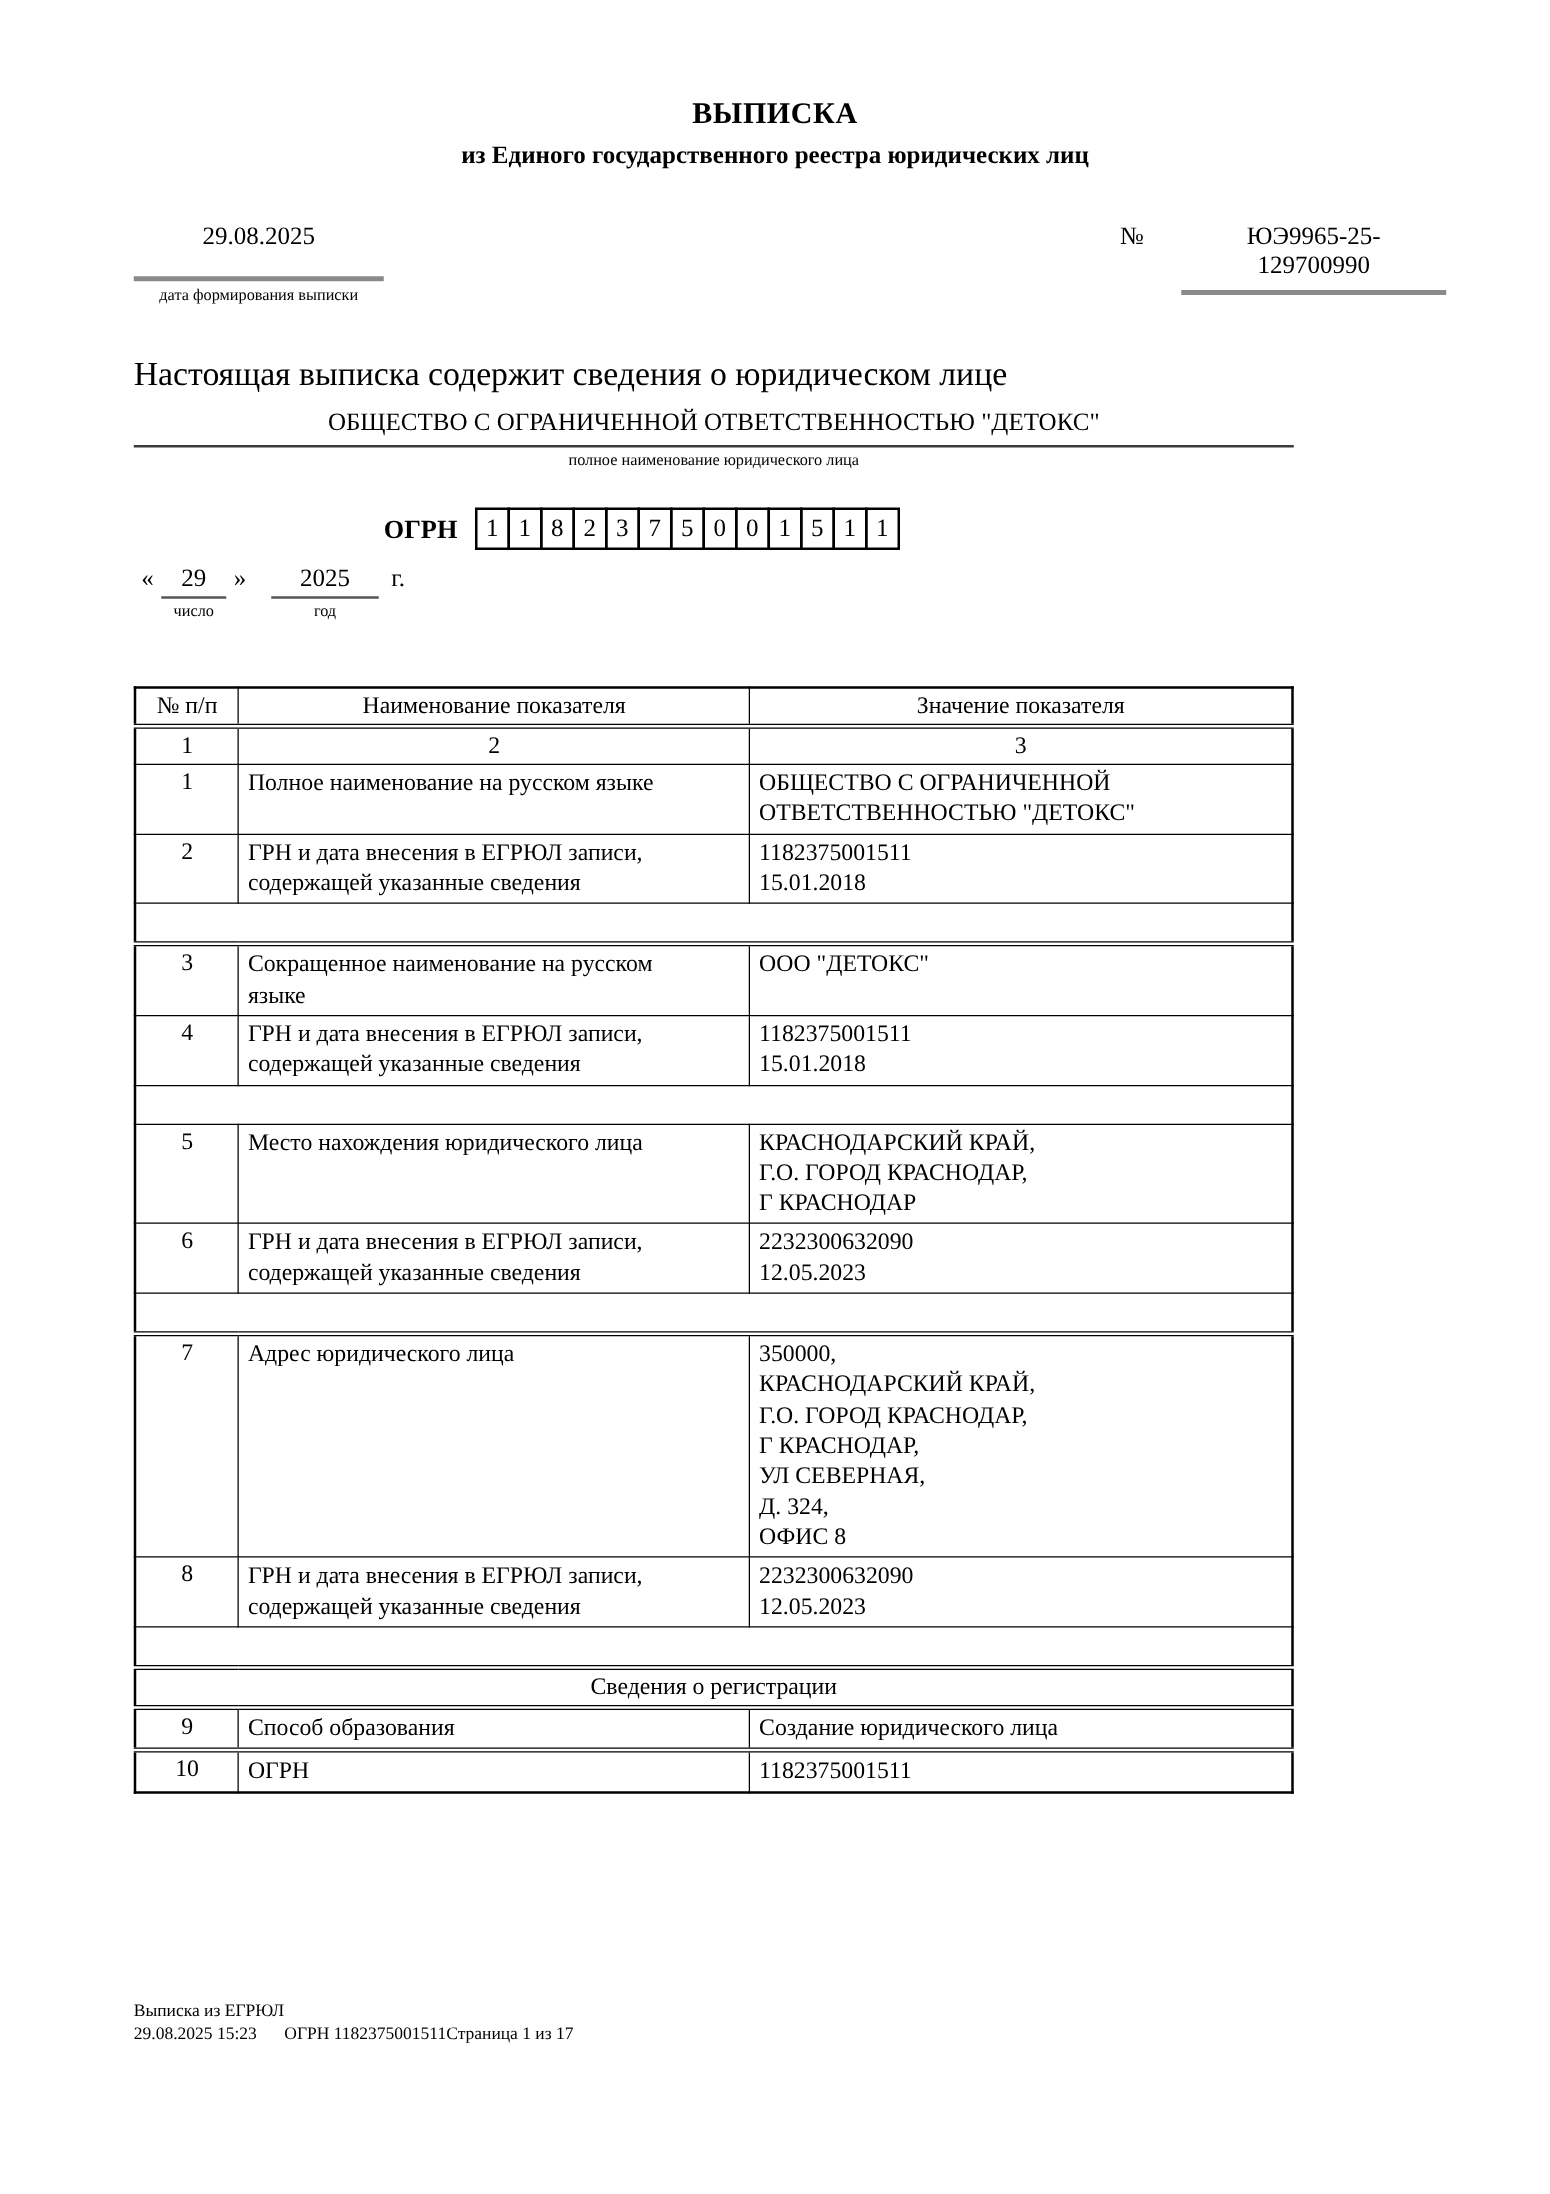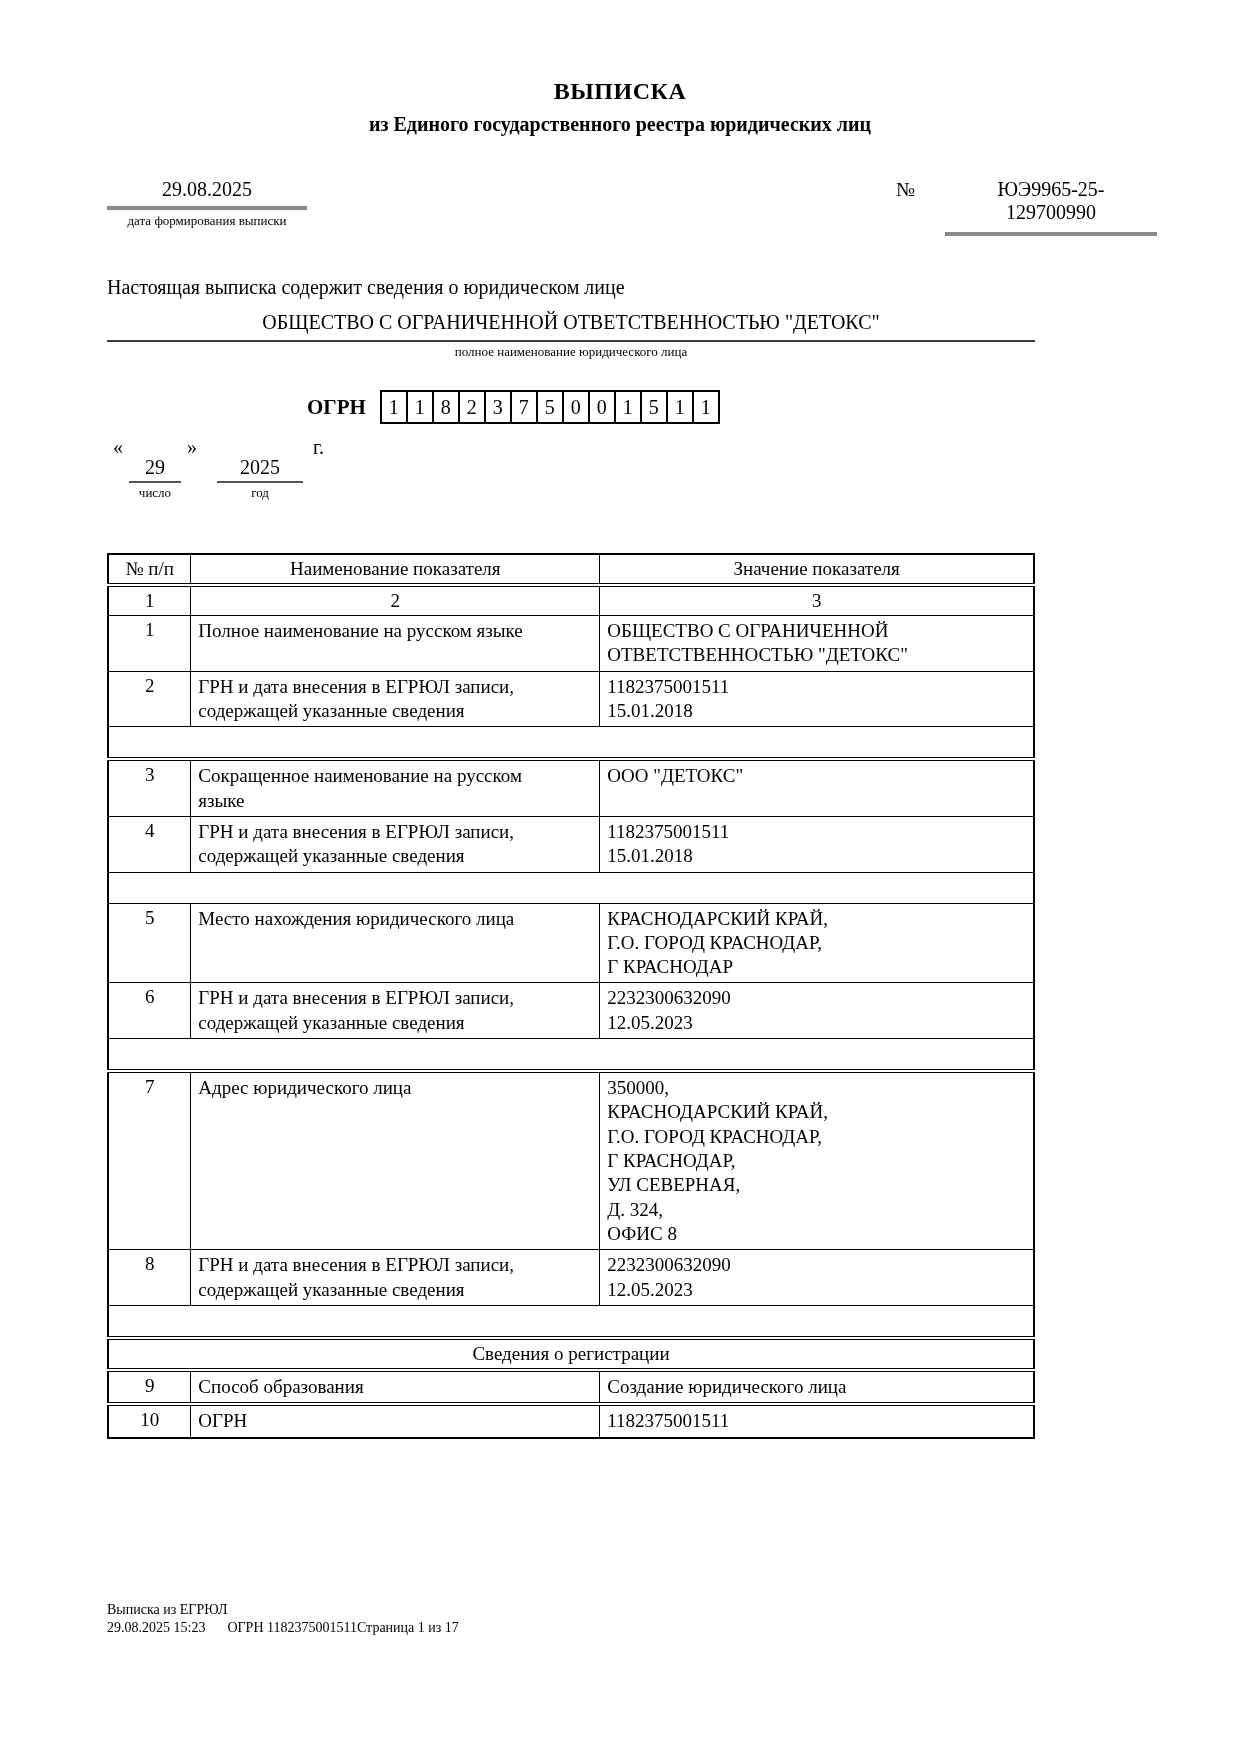--- a/index.html
+++ b/index.html
@@ -25,33 +25,33 @@
     text-align:center;
     font-size:20px; font-weight:bold;
   }
   .hdr-row {
     width:1050px; margin-left:107px;
     margin-top:42px;
     display:flex; justify-content:space-between; align-items:flex-start;
     font-size:20px;
   }
   .date-block { width:200px; }
-  .date-value { text-align:center; padding-bottom:5px; }
+  .date-value { text-align:center; padding-bottom:20px; }
   .date-underline { border-top:4px solid #8a8a8a; }
   .date-caption { margin-top:3px; text-align:center; font-size:13px; }
   .num-block { display:flex; align-items:flex-start; }
   .num-sign { margin-right:30px; }
   .num-value {
     width:212px; text-align:center;
     border-bottom:4px solid #8a8a8a;
     padding-bottom:8px;
   }
 
   
-  .intro-line { margin-top:40px; font-size:20px; }
+  .intro-line { margin-top:40px; font-size:27px; }
   .company-block { margin-top:12px; }
   .company-name {
     text-align:center; font-size:20px;
     padding-bottom:6px;
     border-bottom:2px solid #3a3a3a;
   }
   .company-caption { margin-top:2px; text-align:center; font-size:13px; }
 
   .ogrn-row {
     margin-top:30px; margin-left:200px;
@@ -69,21 +69,21 @@
   .ogrn-digit:first-child { margin-left:0; }
 
   .included-line { margin-top:20px; font-size:20px; }
 
   .blanks-row {
     margin-top:12px;
     display:flex; align-items:flex-start;
     font-size:20px;
   }
   .q { margin:0 6px; }
-  .blank { display:inline-flex; flex-direction:column;margin-top:20px; }
+  .blank { display:inline-flex; flex-direction:column; }
   .bv {
     text-align:center; padding-bottom:2px;
     border-bottom:2px solid #555;
   }
   .bc { margin-top:2px; text-align:center; font-size:13px; }
   .blank-day { width:52px; }
   .blank-month { width:206px; margin-left:10px; }
   .blank-year { width:86px; margin-left:14px; }
   .year-suffix { margin-left:10px; }
 

